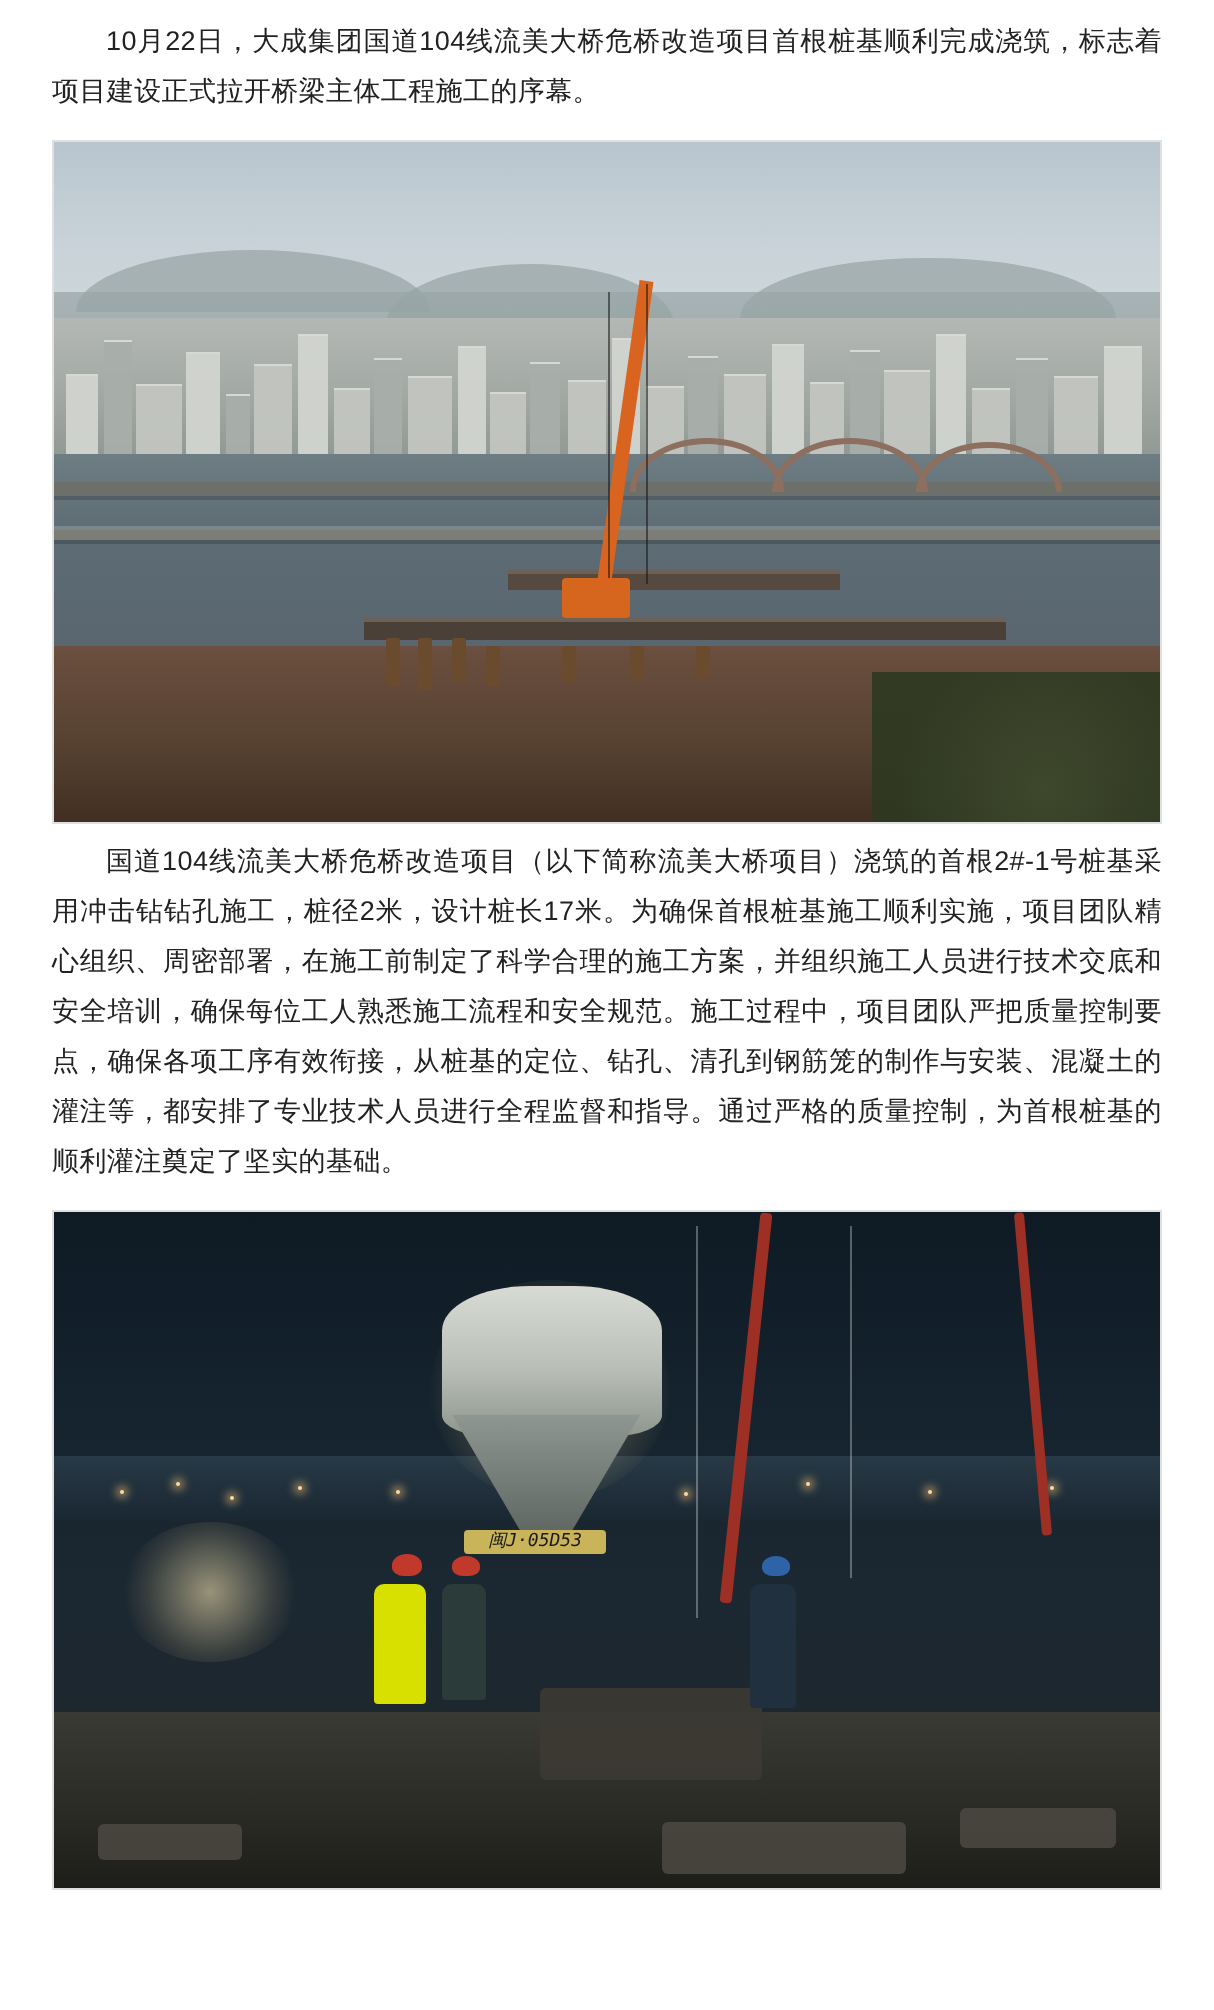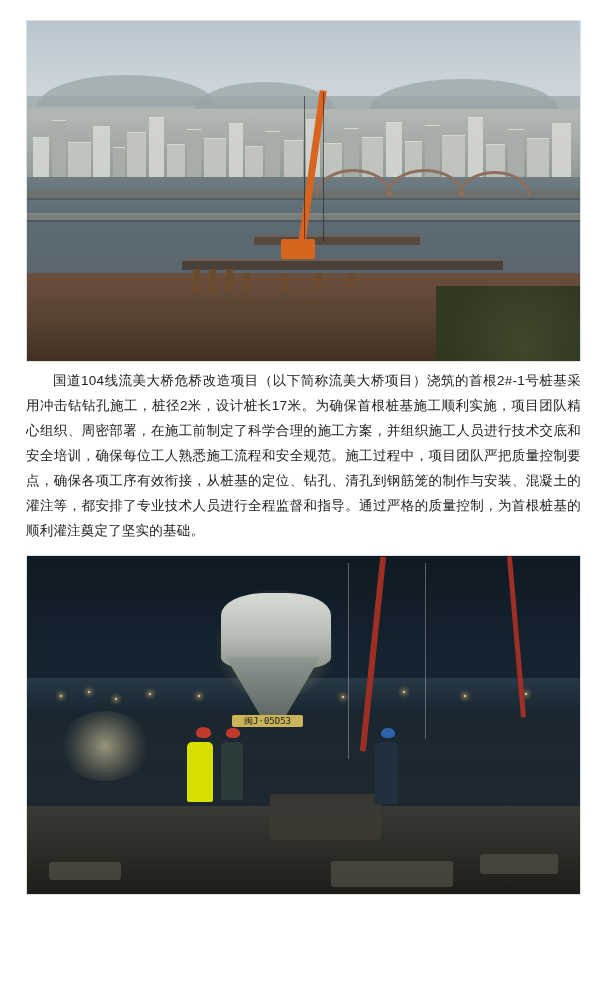--- a/index.html
+++ b/index.html
@@ -38,21 +38,21 @@
     width: 100%;
   }
   .photo {
     position: relative;
     width: 100%;
     overflow: hidden;
     border: 1px solid #e0e0e0;
     box-sizing: border-box;
   }
   .photo-1 { height: 342px; }
-  .photo-2 { height: 340px; }
+  .photo-2 { height: 340px; font-style: italic; }
 
   
   .p1-sky {
     position: absolute; left: 0; top: 0; width: 100%; height: 34%;
     background: linear-gradient(#b9c6cf 0%, #c8d2d8 45%, #d5dbdd 100%);
   }
   .p1-hillband {
     position: absolute; left: 0; top: 22%; width: 100%; height: 13%;
     background: linear-gradient(#9aa7a8 0%, #8d9b99 100%);
     opacity: 0.75;
@@ -177,20 +177,21 @@
   .p2-cable {
     position: absolute; width: 1px; background: rgba(230,230,230,0.35);
   }
 </style>
 </head>
 <body>
 
 <div class="page">
   <div class="article">
 
+    <p class="para">10月22日，大成集团国道104线流美大桥危桥改造项目首根桩基顺利完成浇筑，标志着项目建设正式拉开桥梁主体工程施工的序幕。</p>
 
     <div class="figure">
       <div class="photo photo-1">
         <div class="p1-sky"></div>
         <div class="p1-far-hill" style="left:2%;"></div>
         <div class="p1-far-hill" style="left:30%;top:18%;width:26%;"></div>
         <div class="p1-far-hill" style="left:62%;top:17%;width:34%;"></div>
         <div class="p1-hillband"></div>
 
         <div class="p1-cityband">

